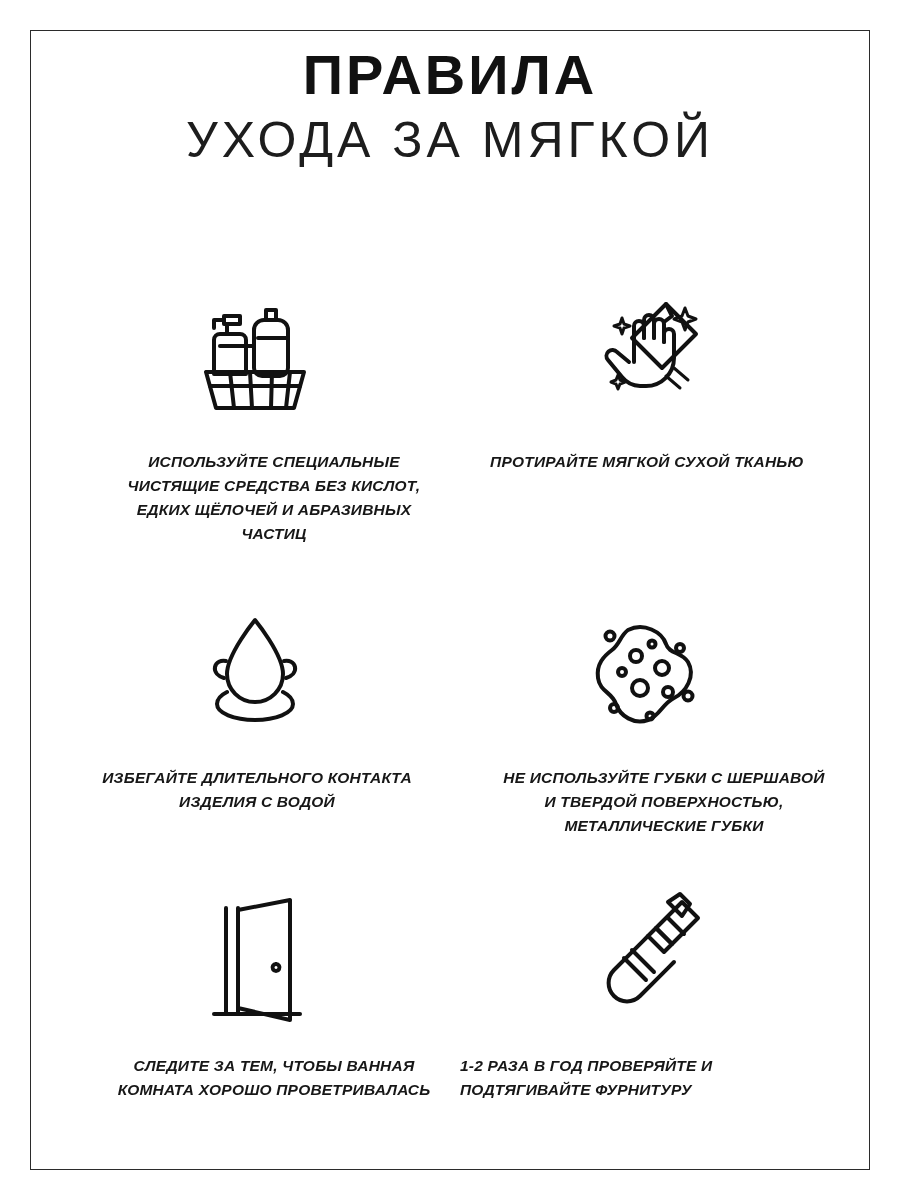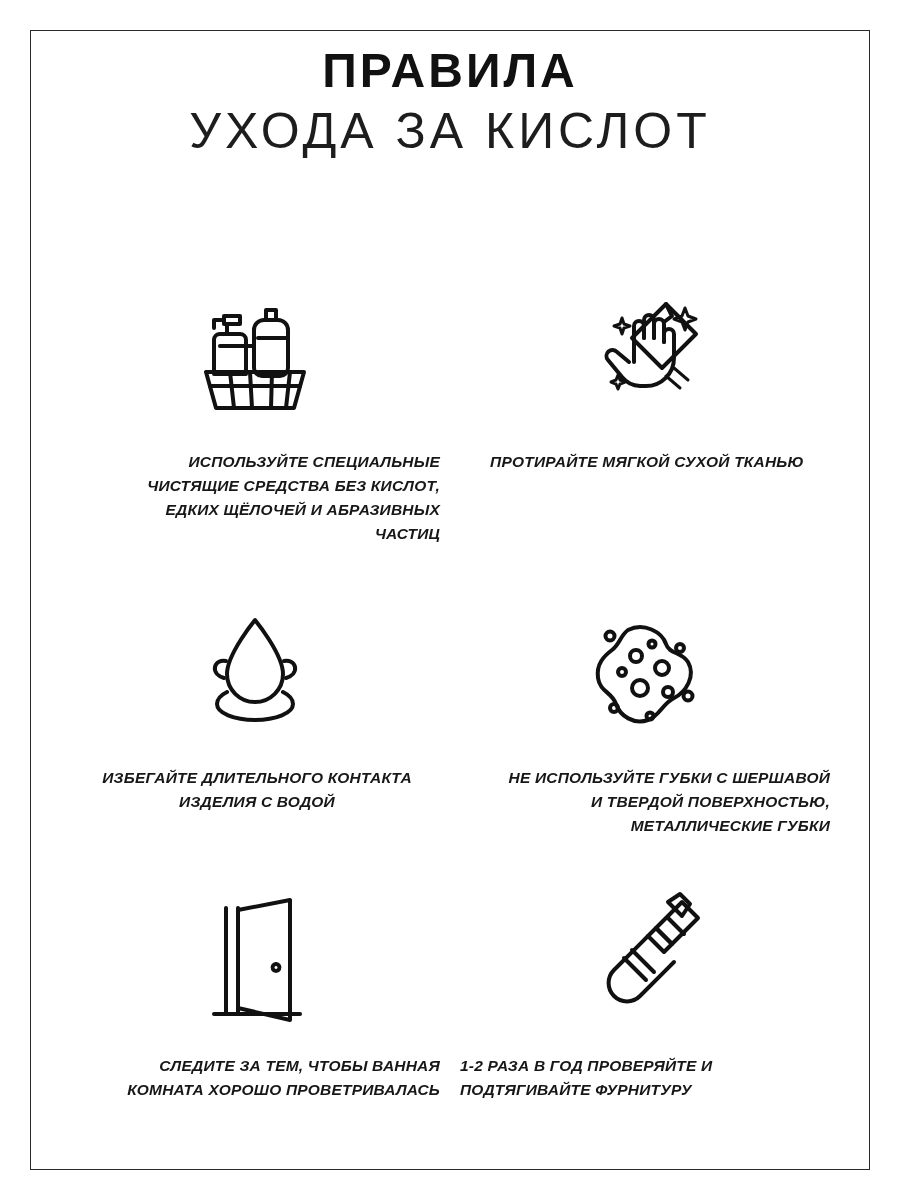--- a/index.html
+++ b/index.html
@@ -33,21 +33,21 @@
   .header {
     position: absolute;
     left: 0;
     top: 46px;
     width: 900px;
     text-align: center;
   }
   .title-main {
     font-family: "Liberation Sans", sans-serif;
     font-weight: bold;
-    font-size: 48px;
+    font-size: 56px;
     letter-spacing: 3px;
     line-height: 1.05;
     color: #111111;
     margin: 0;
   }
   .title-sub {
     font-family: "Liberation Sans", sans-serif;
     font-weight: 300;
     font-size: 50px;
     letter-spacing: 4px;
@@ -84,40 +84,40 @@
     font-style: italic;
     font-weight: bold;
     font-size: 15.5px;
     line-height: 1.55;
     letter-spacing: 0.2px;
     color: #171717;
     margin: 10px 0 0 0;
   }
   .cell-left .caption {
     padding-left: 38px;
-    text-align: right;
+    text-align: center;
   }
   .cell-right .caption {
     padding-left: 4px;
     text-align: center;
   }
   .row-1 { margin-bottom: 40px; }
   .row-2 { margin-bottom: 36px; }
   .cell-r3-right .caption { text-align: left; padding-left: 0; }
   .row-3 .cell-left .caption { padding-left: 38px; }
 </style>
 </head>
 <body>
 
 <div class="page">
   <div class="frame"></div>
 
   <div class="header">
     <h1 class="title-main">ПРАВИЛА</h1>
-    <h2 class="title-sub">УХОДА ЗА КИСЛОТ</h2>
+    <h2 class="title-sub">УХОДА ЗА МЯГКОЙ</h2>
   </div>
 
   <div class="grid">
 
     <div class="row row-1">
       <div class="cell cell-left">
         <div class="icon-wrap">
           <svg width="150" height="150" viewBox="0 0 150 150" fill="none" stroke="#111111" stroke-width="4" stroke-linecap="round" stroke-linejoin="round">
 
             <path d="M44 36 h16 v8 h-16 z"></path>

